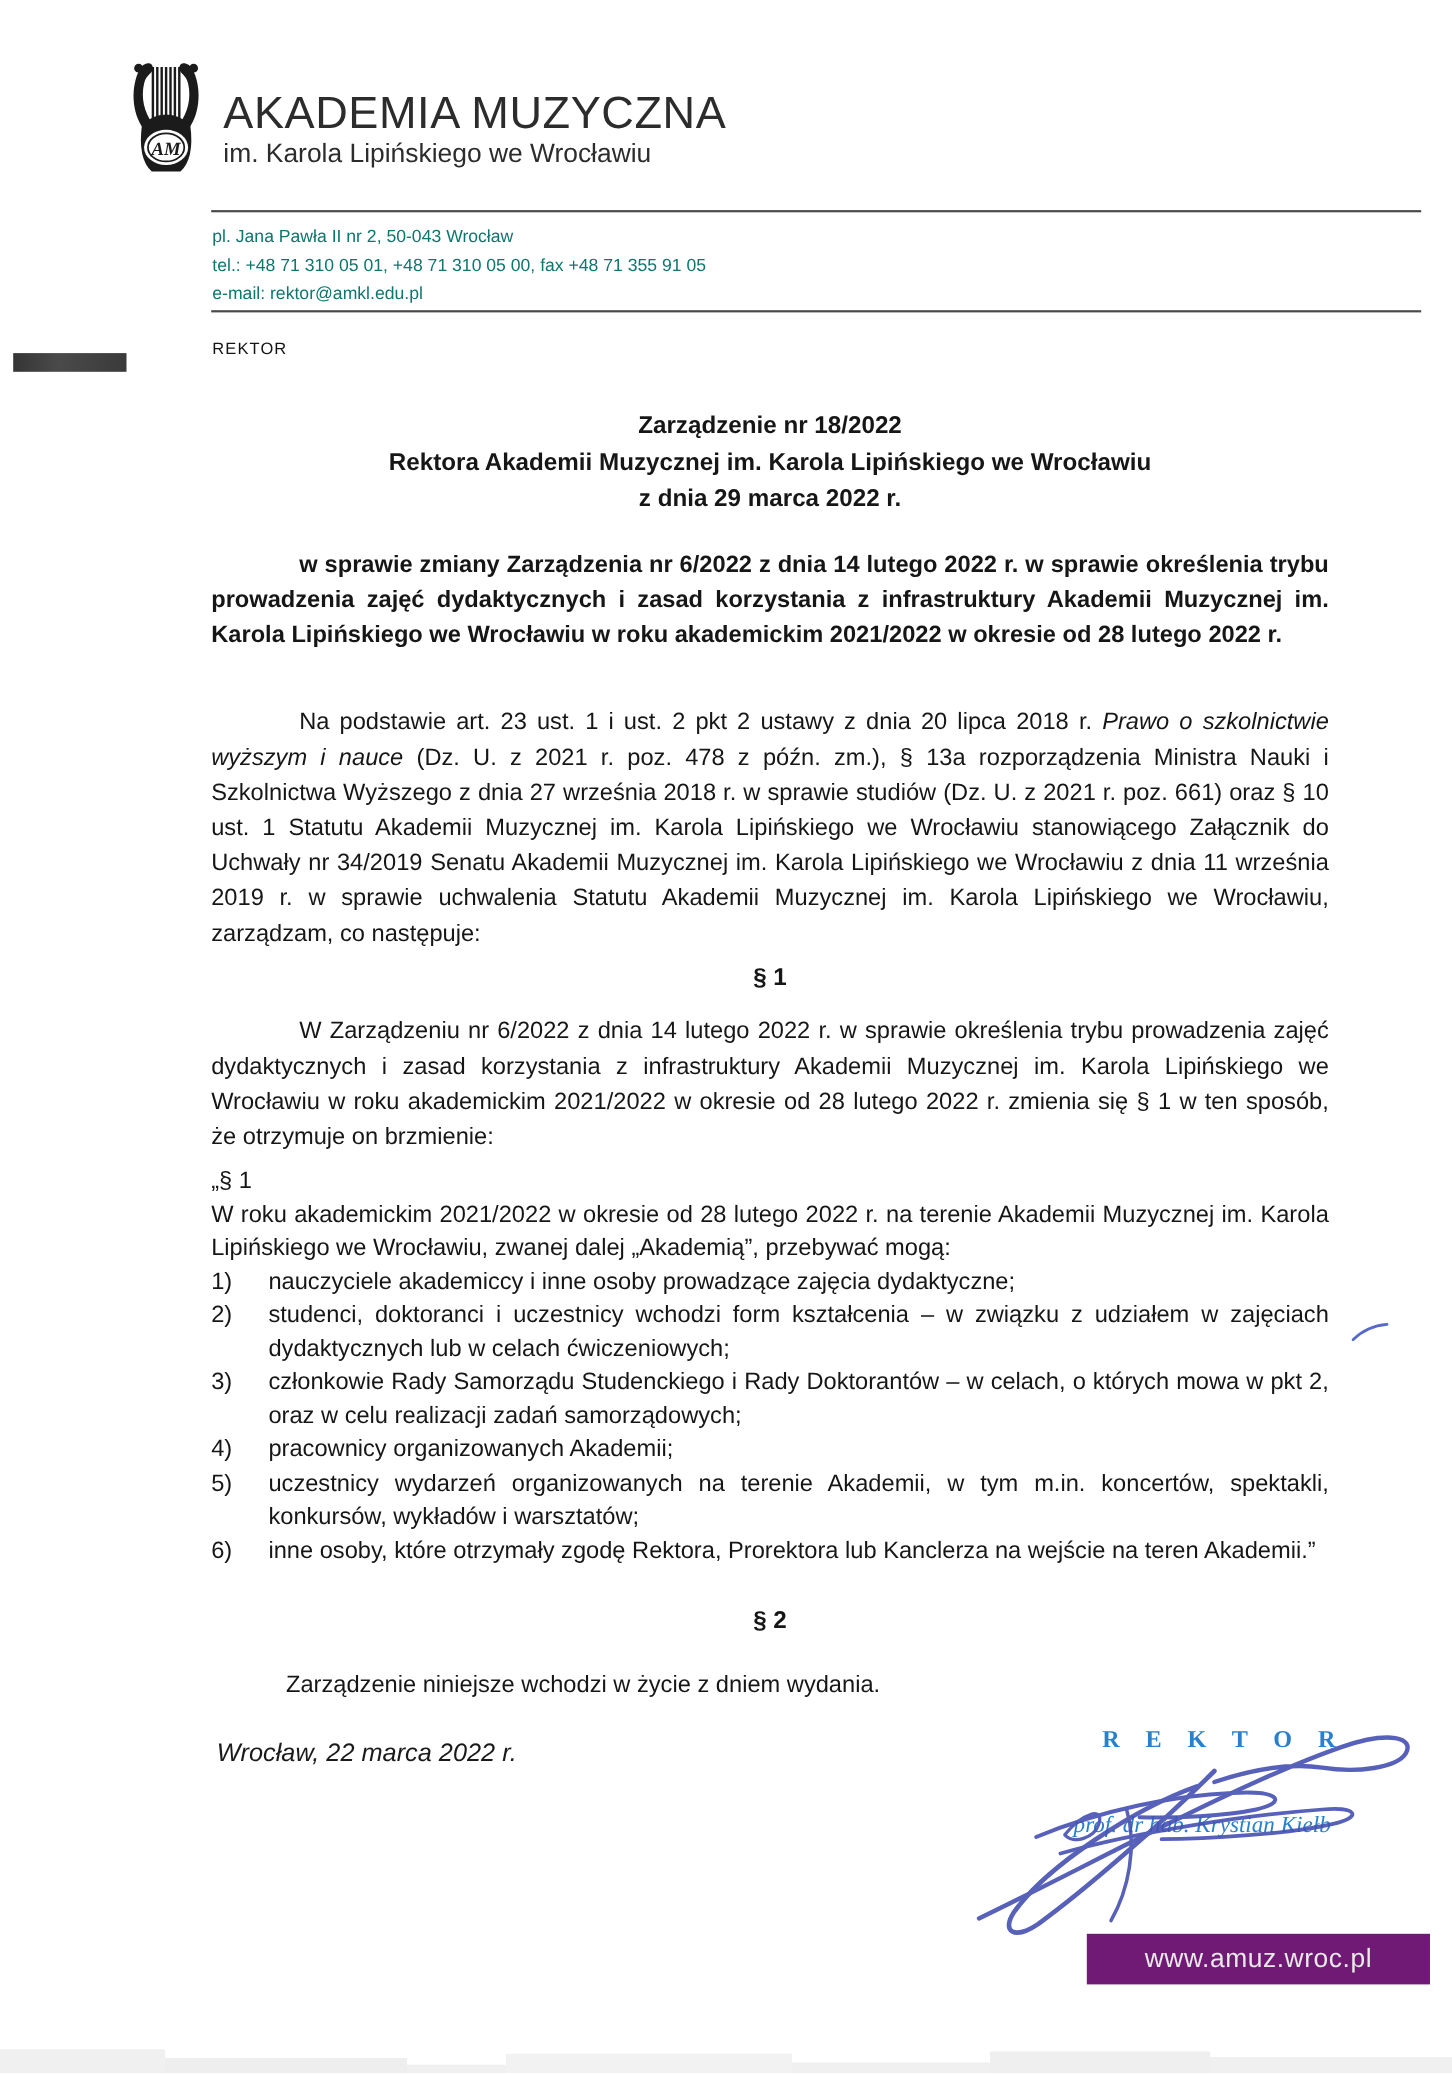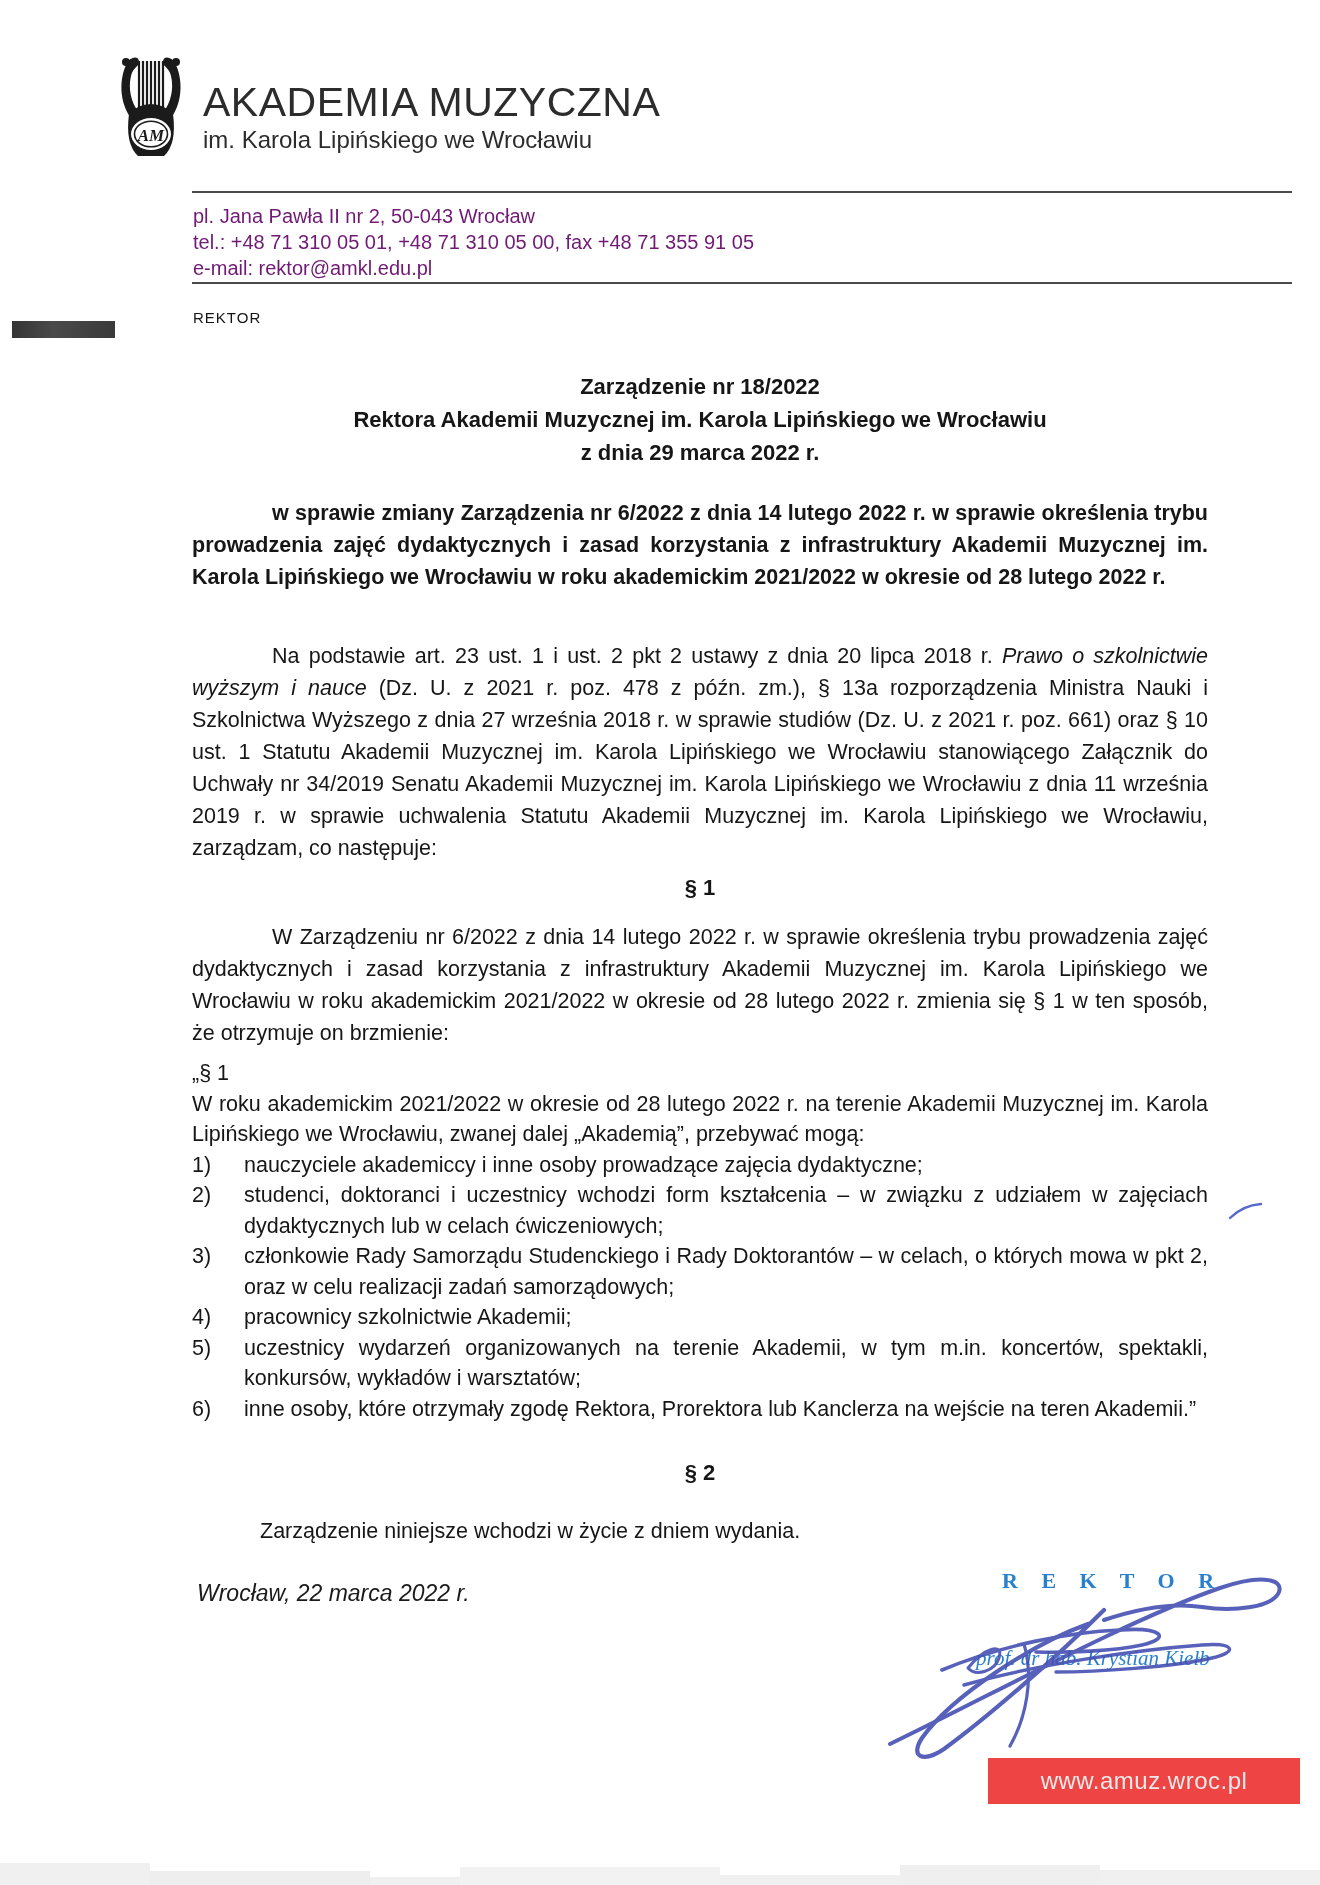--- a/index.html
+++ b/index.html
@@ -8,21 +8,21 @@
     font-family:"Liberation Sans",sans-serif;color:#1c1c1c;overflow:hidden;
   }
   
   .logo{position:absolute;left:116px;top:52px;width:70px;height:112px;}
   .brand{position:absolute;left:203px;top:58px;}
   .brand-title{font-size:41px;letter-spacing:.5px;color:#2c2c2c;line-height:40px;margin-top:24px;}
   .brand-sub{font-size:24px;color:#2c2c2c;line-height:32px;margin-top:2px;}
   .rule{position:absolute;left:192px;width:1100px;height:0;border-top:2px solid #4a4a4a;}
   .rule1{top:191px;}
   .rule2{top:282px;}
-  .contact{position:absolute;left:193px;top:203px;font-size:20px;line-height:26px;color:#701a75;}
+  .contact{position:absolute;left:193px;top:203px;font-size:16px;line-height:26px;color:#0f766e;}
   .redaction{position:absolute;left:12px;top:321px;width:103px;height:17px;background:#3c3c3c;
     background:linear-gradient(90deg,#353535,#4a4a4a 40%,#3a3a3a);}
   .office{position:absolute;left:193px;top:309px;font-size:15px;letter-spacing:1px;color:#141414;}
   
   .col{position:absolute;left:192px;width:1016px;font-size:21.5px;line-height:32px;color:#161616;}
   .center{text-align:center;}
   .just{text-align:justify;}
   .ind{text-indent:80px;}
   .ind-sm{text-indent:52px;}
   .title-block{top:370px;font-weight:700;font-size:22px;line-height:33px;}
@@ -125,21 +125,21 @@
     <div class="q-item">
       <span class="q-num">2)</span>
       <div class="q-text">studenci, doktoranci i uczestnicy wchodzi form kształcenia – w związku z udziałem w zajęciach dydaktycznych lub w celach ćwiczeniowych;</div>
     </div>
     <div class="q-item">
       <span class="q-num">3)</span>
       <div class="q-text">członkowie Rady Samorządu Studenckiego i Rady Doktorantów – w celach, o których mowa w pkt 2, oraz w celu realizacji zadań samorządowych;</div>
     </div>
     <div class="q-item">
       <span class="q-num">4)</span>
-      <div class="q-text">pracownicy szkolnictwie Akademii;</div>
+      <div class="q-text">pracownicy organizowanych Akademii;</div>
     </div>
     <div class="q-item">
       <span class="q-num">5)</span>
       <div class="q-text">uczestnicy wydarzeń organizowanych na terenie Akademii, w tym m.in. koncertów, spektakli, konkursów, wykładów i warsztatów;</div>
     </div>
     <div class="q-item">
       <span class="q-num">6)</span>
       <div class="q-text">inne osoby, które otrzymały zgodę Rektora, Prorektora lub Kanclerza na wejście na teren Akademii.”</div>
     </div>
   </div>
@@ -160,21 +160,21 @@
     <g fill="none" stroke="#4550b2" stroke-linecap="round" opacity="0.9">
       <path d="M18,196 C110,152 255,72 348,40 C392,25 414,32 406,46 C398,59 362,64 330,59 C298,54 262,62 232,72" stroke-width="4"></path>
       <path d="M70,122 C130,97 198,84 248,82 C290,79 300,90 270,97 C242,103 196,105 164,104" stroke-width="3.6"></path>
       <path d="M92,137 C162,117 262,102 330,97 C362,94 367,104 340,110 C302,119 224,124 184,124" stroke-width="3.4"></path>
       <path d="M232,62 C182,112 112,172 72,201 C50,216 38,208 50,190 C80,148 160,96 216,76" stroke-width="4.2"></path>
       <path d="M152,96 C162,130 154,170 138,198" stroke-width="3.2"></path>
       <path d="M96,120 C112,100 132,94 127,110 C123,123 104,129 96,120" stroke-width="3"></path>
     </g>
   </svg>
 
-  <div class="webbox" style="background: #ef4444; color: rgb(233, 233, 233);">
+  <div class="webbox" style="background: #701a75; color: rgb(233, 233, 233);">
     <span>www.amuz.wroc.pl</span>
   </div>
 
   <div class="noise n1"></div>
   <div class="noise n2"></div>
   <div class="noise n3"></div>
   <div class="noise n4"></div>
   <div class="noise n5"></div>
   <div class="noise n6"></div>
   <div class="noise n7"></div>

